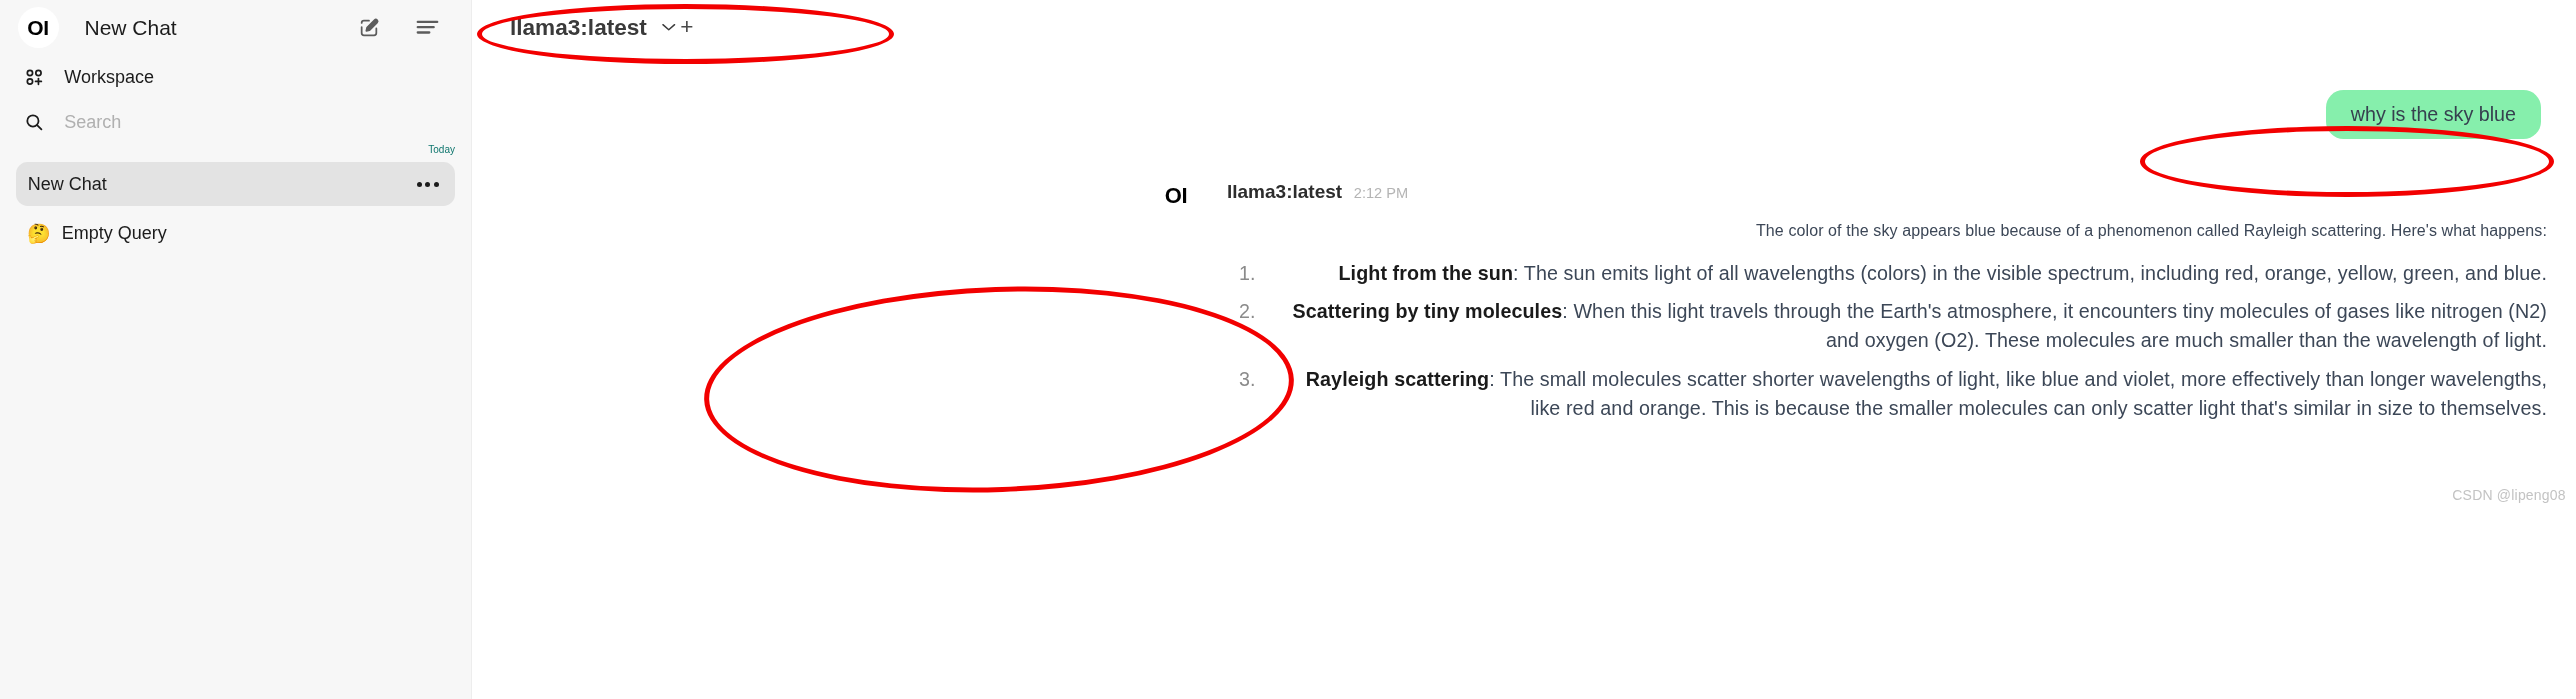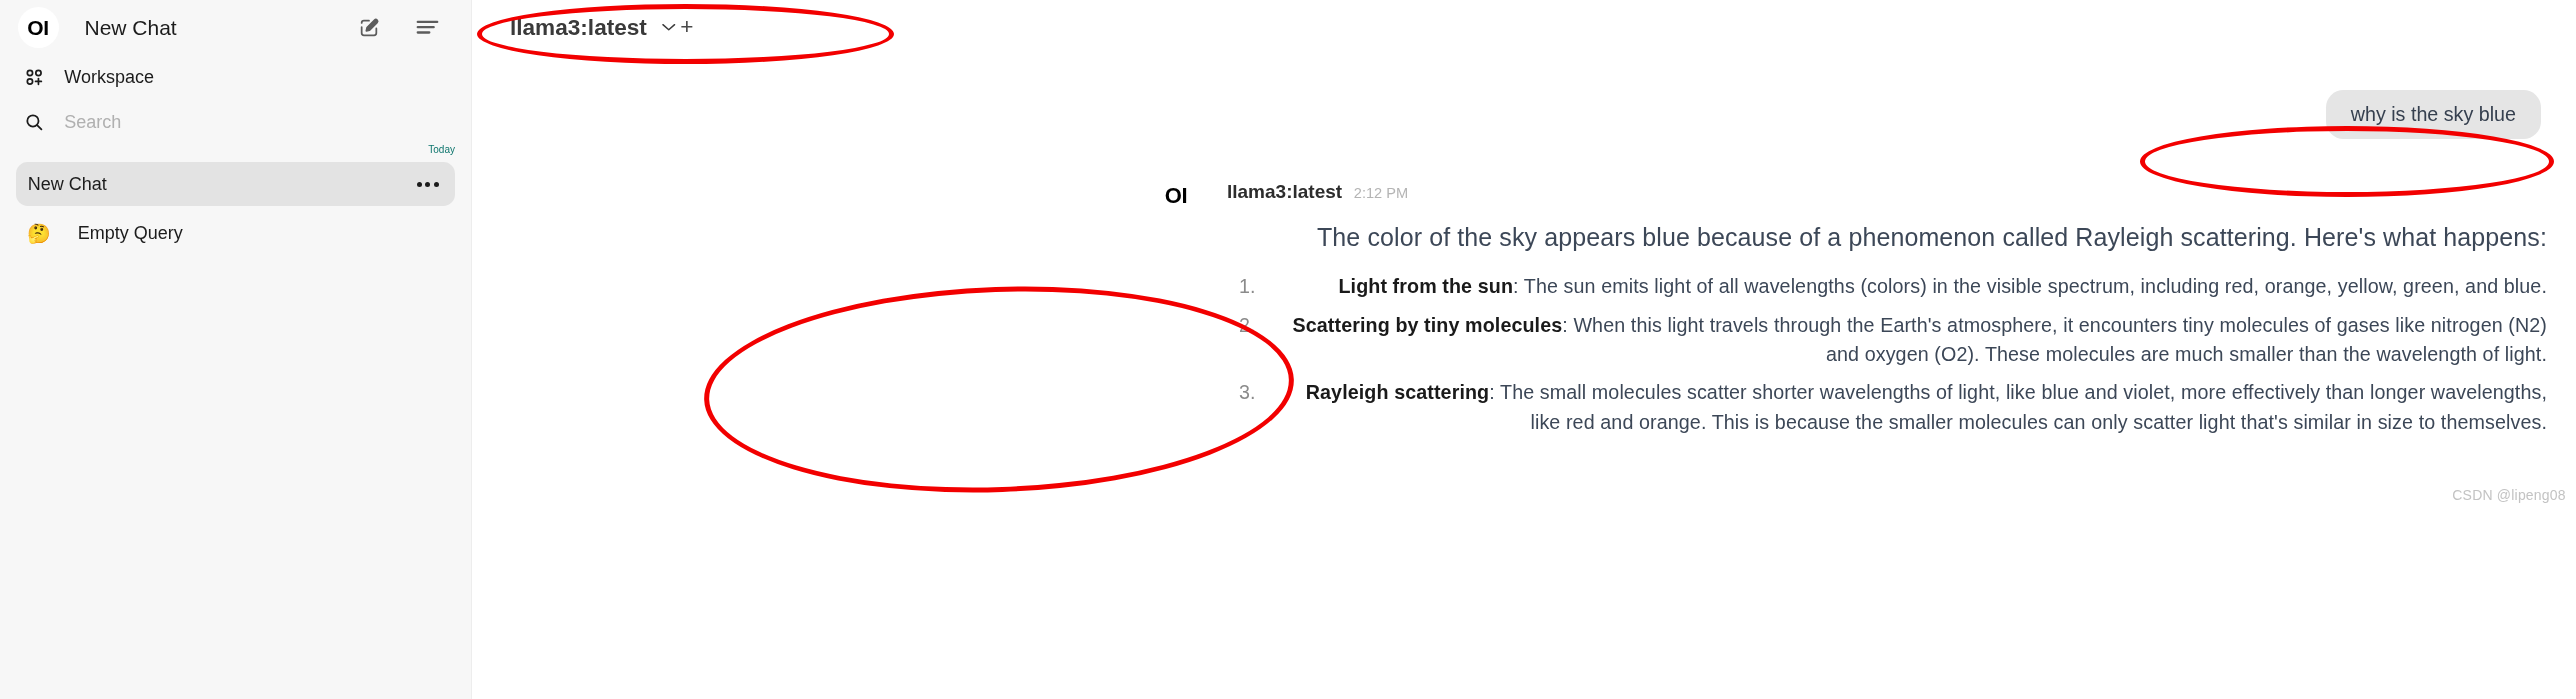--- a/index.html
+++ b/index.html
@@ -156,21 +156,21 @@
   }
   .emoji-glyph {
     font-size: 19px;
     line-height: 1;
     width: 23px;
     flex: 0 0 23px;
   }
   .emoji-label {
     font-size: 18px;
     color: #1c1c1c;
-    margin-left: 27px;
+    margin-left: 11px;
     white-space: nowrap;
   }
 
   
   .main {
     flex: 1 1 auto;
     height: 512px;
     background: #ffffff;
     position: relative;
     min-width: 0;
@@ -204,21 +204,21 @@
   }
 
   
   .user-row {
     display: flex;
     justify-content: flex-end;
     padding-right: 35px;
     margin-top: 35px;
   }
   .user-bubble {
-    background: #e5e5e5;
+    background: #86efac;
     border-radius: 17.5px;
     padding: 13px 25px;
     font-size: 19.7px;
     color: #36404f;
     white-space: nowrap;
   }
 
   
   .assistant-row {
     display: flex;
@@ -254,21 +254,21 @@
     font-size: 19px;
     font-weight: 700;
     color: #2d2d2d;
   }
   .assistant-time {
     font-size: 14.6px;
     color: #b4b4b4;
   }
 
   .msg-p {
-    font-size: 25px;
+    font-size: 16px;
     line-height: 1.48;
     color: #3c4757;
     margin-top: 16px;
     letter-spacing: 0.1px;
   }
 
   ol.msg-list {
     margin-top: 16px;
     padding-left: 47px;
     list-style: none;

